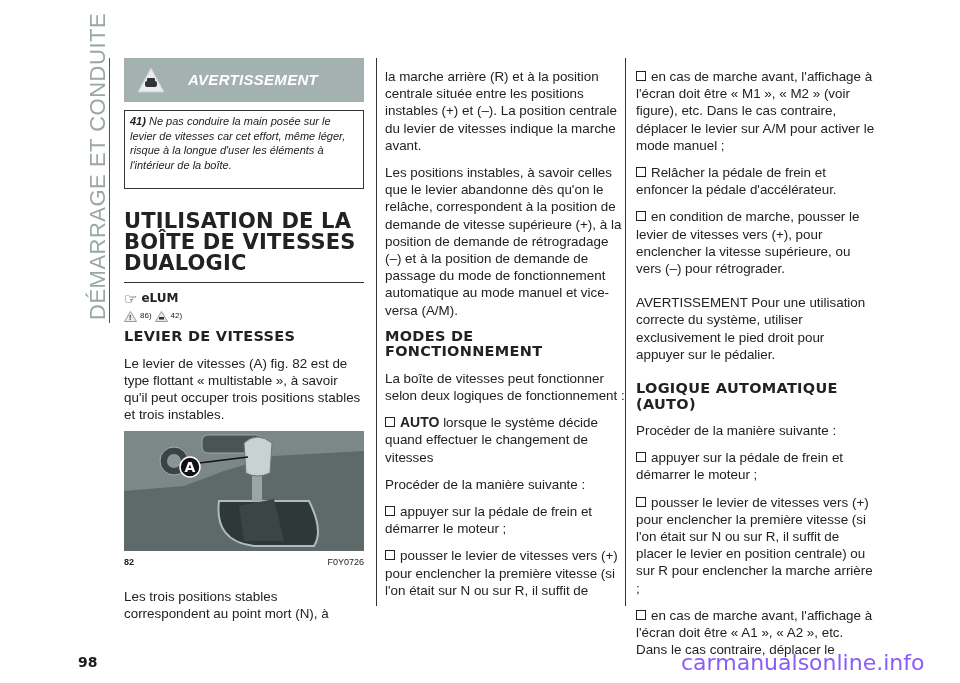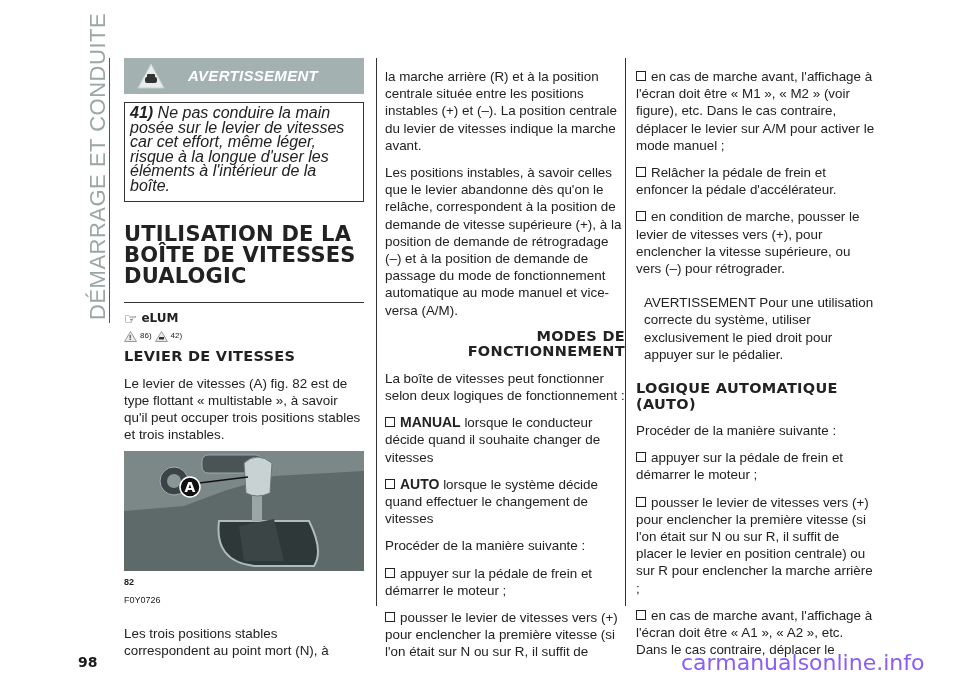--- a/index.html
+++ b/index.html
@@ -20,40 +20,40 @@
 
     .col { position: absolute; top: 58px; width: 240px; font-size: 13.4px; line-height: 17.2px; color: #222; }
     .col1 { left: 124px; }
     .col2 { left: 385px; }
     .col3 { left: 636px; }
     .vrule { position: absolute; width: 1px; background: #333; top: 58px; height: 548px; }
     .vr1 { left: 376px; }
     .vr2 { left: 625px; }
 
     .warn-head {
-      height: 36px; background: #a3b1b0; display: flex; align-items: center;
+      height: 44px; background: #a3b1b0; display: flex; align-items: center;
       position: relative; margin-bottom: 8px;
     }
     .warn-icon { width: 30px; height: 28px; margin-left: 12px; }
     .warn-title { color: #fff; font-style: italic; font-weight: bold; font-size: 15px; margin-left: 22px; letter-spacing: 0.3px; }
-    .warn-box { border: 1px solid #333; padding: 3px 5px 8px 5px; font-style: italic; font-size: 16px; line-height: 14.5px; margin-bottom: 22px; }
+    .warn-box { border: 1px solid #333; padding: 3px 5px 16px 5px; font-style: italic; font-size: 11px; line-height: 14.5px; margin-bottom: 22px; }
     .warn-box b { font-style: italic; }
 
-    h2.big { font-family: "DejaVu Sans", sans-serif; font-weight: 900; font-size: 21px; line-height: 21px; letter-spacing: 0.2px; text-transform: uppercase; border-bottom: 1px solid #333; padding-bottom: 15px; margin-bottom: 6px; }
+    h2.big { font-family: "DejaVu Sans", sans-serif; font-weight: 900; font-size: 21px; line-height: 21px; letter-spacing: 0.2px; text-transform: uppercase; border-bottom: 1px solid #333; padding-bottom: 8px; margin-bottom: 6px; }
     h3.sub { font-family: "DejaVu Sans", sans-serif; font-weight: 900; font-size: 14.5px; line-height: 15.5px; letter-spacing: 0.3px; text-transform: uppercase; margin: 6px 0 2px 0; }
     p { margin-bottom: 3px; margin-top: 10px; }
     .bullet::before { content: ""; display: inline-block; width: 8px; height: 8px; border: 1.5px solid #222; margin-right: 5px; vertical-align: 0px; }
     .kw { font-weight: bold; font-size: 14px; }
 
     .icons-row { display: flex; align-items: center; gap: 4px; height: 20px; }
     .icons-row2 { display: flex; align-items: center; gap: 3px; height: 14px; font-size: 8px; margin-bottom: 4px; }
     .tri { width: 13px; height: 11px; }
 
     .figure { width: 240px; height: 120px; margin-top: 8px; position: relative; overflow: hidden; background: linear-gradient(135deg, #4e5a5a 0%, #6f7b7b 35%, #3c4646 60%, #879393 100%); }
-    .fig-caption { display: flex; justify-content: space-between; font-size: 9px; margin-top: 3px; margin-bottom: 16px; flex-direction: column; }
+    .fig-caption { display: flex; justify-content: space-between; font-size: 9px; margin-top: 3px; margin-bottom: 16px; }
     .fig-caption .num { font-weight: bold; }
   </style>
 </head>
 <body>
 
 <div class="side-rule"></div>
 <div class="side-title" style="border-top:none;">DÉMARRAGE ET CONDUITE</div>
 <div class="page-num">98</div>
 
 <div class="vrule vr1"></div>
@@ -114,35 +114,34 @@
     <span class="num">82</span>
     <span>F0Y0726</span>
   </div>
   <p>Les trois positions stables correspondent au point mort (N), à</p>
 </div>
 
 <div class="col col2">
   <p>la marche arrière (R) et à la position centrale située entre les positions instables (+) et (–). La position centrale du levier de vitesses indique la marche avant.</p>
   <p>Les positions instables, à savoir celles que le levier abandonne dès qu'on le relâche, correspondent à la position de demande de vitesse supérieure (+), à la position de demande de rétrogradage (–) et à la position de demande de passage du mode de fonctionnement automatique au mode manuel et vice-versa (A/M).</p>
 
-  <h3 class="sub" style="margin-top:10px;text-align:right;">MODES DE FONCTIONNEMENT</h3>
+  <h3 class="sub" style="margin-top:10px;">MODES DE FONCTIONNEMENT</h3>
   <p>La boîte de vitesses peut fonctionner selon deux logiques de fonctionnement :</p>
-  <p class="bullet"><span class="kw">MANUAL</span><span> lorsque le conducteur décide quand il souhaite changer de vitesses</span></p>
   <p class="bullet"><span class="kw">AUTO</span><span> lorsque le système décide quand effectuer le changement de vitesses</span></p>
 
   <p>Procéder de la manière suivante :</p>
   <p class="bullet">appuyer sur la pédale de frein et démarrer le moteur ;</p>
   <p class="bullet">pousser le levier de vitesses vers (+) pour enclencher la première vitesse (si l'on était sur N ou sur R, il suffit de</p>
 </div>
 
 <div class="col col3">
   <p class="bullet">en cas de marche avant, l'affichage à l'écran doit être « M1 », « M2 » (voir figure), etc. Dans le cas contraire, déplacer le levier sur A/M pour activer le mode manuel ;</p>
   <p class="bullet">Relâcher la pédale de frein et enfoncer la pédale d'accélérateur.</p>
   <p class="bullet">en condition de marche, pousser le levier de vitesses vers (+), pour enclencher la vitesse supérieure, ou vers (–) pour rétrograder.</p>
-  <p style="margin-top:17px;margin-bottom:18px;margin-left:8px;">AVERTISSEMENT Pour une utilisation correcte du système, utiliser exclusivement le pied droit pour appuyer sur le pédalier.</p>
+  <p style="margin-top:17px;margin-bottom:18px;">AVERTISSEMENT Pour une utilisation correcte du système, utiliser exclusivement le pied droit pour appuyer sur le pédalier.</p>
 
   <h3 class="sub">LOGIQUE AUTOMATIQUE (AUTO)</h3>
   <p>Procéder de la manière suivante :</p>
   <p class="bullet">appuyer sur la pédale de frein et démarrer le moteur ;</p>
   <p class="bullet">pousser le levier de vitesses vers (+) pour enclencher la première vitesse (si l'on était sur N ou sur R, il suffit de placer le levier en position centrale) ou sur R pour enclencher la marche arrière ;</p>
   <p class="bullet">en cas de marche avant, l'affichage à l'écran doit être « A1 », « A2 », etc. Dans le cas contraire, déplacer le</p>
 </div>
 
 <div class="watermark">carmanualsonline.info</div>
 

